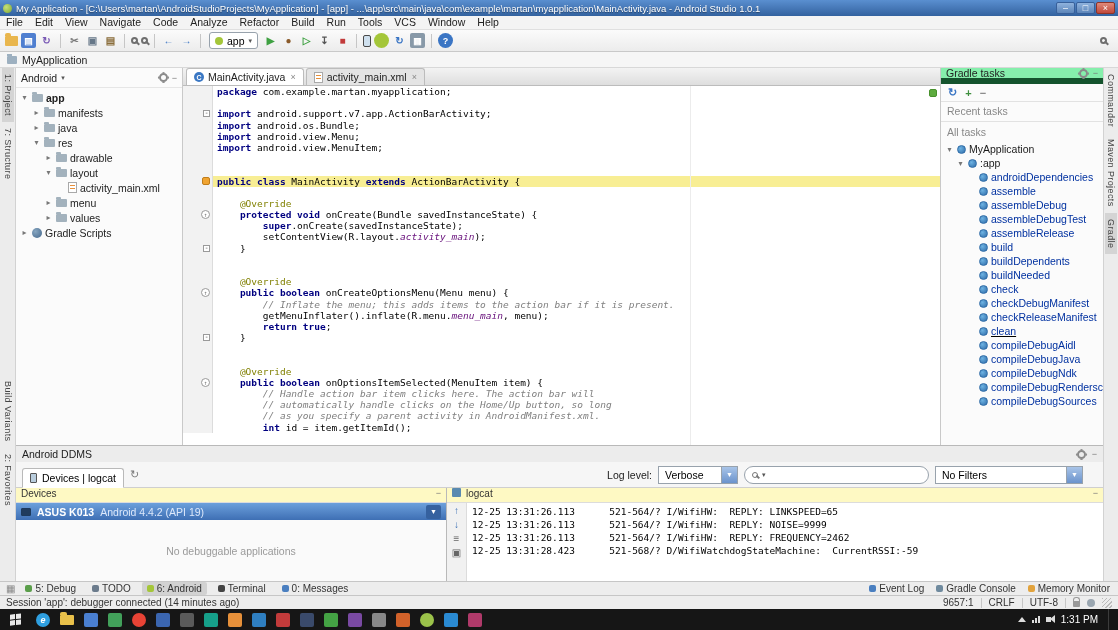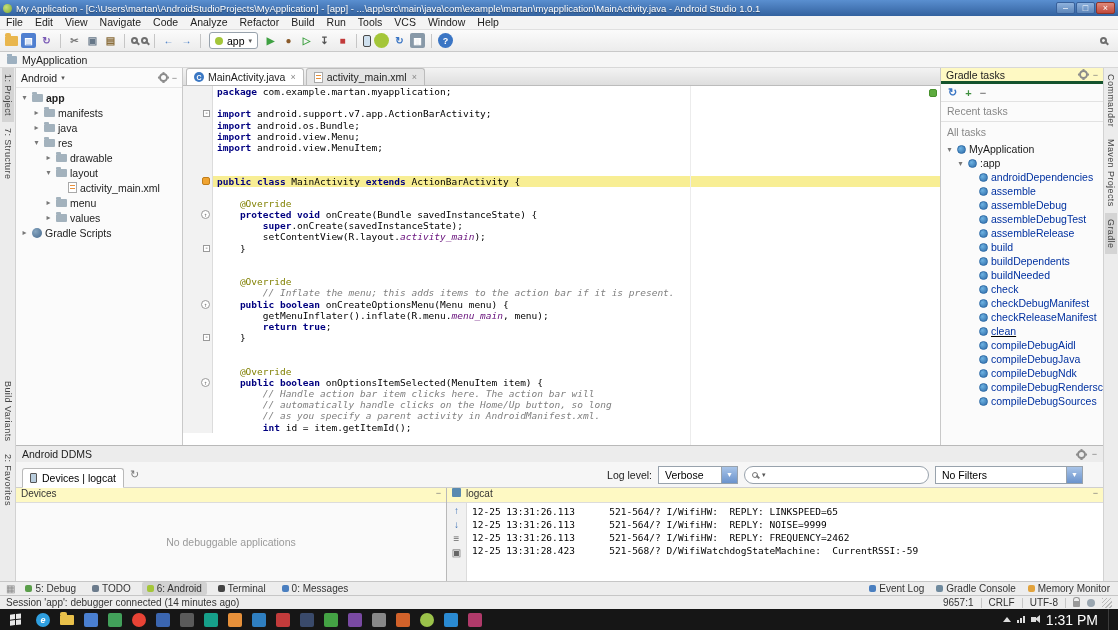--- a/index.html
+++ b/index.html
@@ -80,21 +80,21 @@
   .tk-f{color:#660e7a;font-style:italic}
   .tk-p{color:#000}
   .mk-fold{width:7px;height:7px;border:1px solid #9a9a9a;background:#fff;font-size:7px;line-height:5px;text-align:center;color:#555}
   .mk-fold::before{content:"-"}
   .mk-override{width:9px;height:9px;border:1px solid #999;border-radius:50%;color:#777;font-size:6px;line-height:7px;text-align:center;background:#fff}
   .mk-override::before{content:"↑"}
   .mk-bookmark{width:8px;height:8px;background:#f0a431;border:1px solid #c07d1a;border-radius:2px}
 
   
   .gradle-panel{width:163px;flex:0 0 163px;border-left:1px solid #c9c9c9;background:#fbfbfb;display:flex;flex-direction:column;font-size:10.5px}
-  .gp-header{height:16px;flex:0 0 16px;background:#fef9c3;border-bottom:3px solid #14532d;display:flex;align-items:center;gap:5px;padding:0 5px;color:#222}
+  .gp-header{height:16px;flex:0 0 16px;background:#86efac;border-bottom:6px solid #14532d;display:flex;align-items:center;gap:5px;padding:0 5px;color:#222}
   .gp-header .t{flex:1}
   .gp-toolbar{height:18px;flex:0 0 18px;display:flex;align-items:center;gap:8px;padding:0 7px;border-bottom:1px solid #e2e2e2}
   .gp-ic{font-size:11px;font-weight:bold}
   .gp-label{color:#888;padding:3px 6px}
   .gp-div{height:1px;background:#e2e2e2;margin:1px 0}
   .gtree{flex:1;overflow:hidden;padding-top:1px}
   .gtree .tree-row{height:14px}
   .gi{width:9px;height:9px;border-radius:50%;background:radial-gradient(circle at 35% 35%,#6db2e2,#2f6ca8);border:1px solid #2f6ca8;flex:0 0 9px}
   .g-node{color:#1a1a1a}
   .g-task{color:#0031a0}
@@ -155,21 +155,21 @@
   .tb-app-ic{width:14px;height:14px;border-radius:2px;display:flex;align-items:center;justify-content:center;color:#fff;font-size:9px;font-weight:bold;font-style:italic}
   .tb-app-ic.circle{border-radius:50%}
   .tb-app-ic.folder{border-radius:1px;position:relative;height:10px}
   .tb-app-ic.folder::before{content:"";position:absolute;top:-3px;left:0;width:7px;height:3px;background:inherit;border-radius:2px 2px 0 0}
   .tray{margin-left:auto;display:flex;align-items:center;gap:6px;padding-right:3px}
   .tray-up{width:0;height:0;border-left:4px solid transparent;border-right:4px solid transparent;border-bottom:5px solid #ddd}
   .tray-net{display:flex;align-items:flex-end;gap:1px}
   .tray-net i{display:block;width:2px;background:#ddd}
   .tray-vol{width:5px;height:5px;background:#ddd;position:relative}
   .tray-vol::after{content:"";position:absolute;left:4px;top:-2px;border-top:4px solid transparent;border-bottom:4px solid transparent;border-right:5px solid #ddd}
-  .tray-time{color:#fff;font-size:14px;padding:0 4px}
+  .tray-time{color:#fff;font-size:10px;padding:0 4px}
   .show-desktop{width:5px;height:21px;border-left:1px solid #3c3c3c}
 </style>
 </head>
 <body>
 
 <div class="app">
 
   <div class="titlebar">
     <span class="as-ico"></span>
     <span class="wtitle">My Application - [C:\Users\martan\AndroidStudioProjects\MyApplication] - [app] - ...\app\src\main\java\com\example\martan\myapplication\MainActivity.java - Android Studio 1.0.1</span>
@@ -339,22 +339,22 @@
                 <div class="cl hl"><span class="gut"><span class="mk-bookmark"></span></span><span class="ctx"><span class="tk-k">public class</span><span class="tk-p"> MainActivity </span><span class="tk-k">extends</span><span class="tk-p"> ActionBarActivity {</span></span></div>
                 <div class="cl"><span class="gut"></span><span class="ctx"></span></div>
                 <div class="cl"><span class="gut"></span><span class="ctx"><span class="tk-a">    @Override</span></span></div>
                 <div class="cl"><span class="gut"><span class="mk-override"></span></span><span class="ctx"><span class="tk-k">    protected void</span><span class="tk-p"> onCreate(Bundle savedInstanceState) {</span></span></div>
                 <div class="cl"><span class="gut"></span><span class="ctx"><span class="tk-p">        </span><span class="tk-k">super</span><span class="tk-p">.onCreate(savedInstanceState);</span></span></div>
                 <div class="cl"><span class="gut"></span><span class="ctx"><span class="tk-p">        setContentView(R.layout.</span><span class="tk-f">activity_main</span><span class="tk-p">);</span></span></div>
                 <div class="cl"><span class="gut"><span class="mk-fold"></span></span><span class="ctx"><span class="tk-p">    }</span></span></div>
                 <div class="cl"><span class="gut"></span><span class="ctx"></span></div>
                 <div class="cl"><span class="gut"></span><span class="ctx"></span></div>
                 <div class="cl"><span class="gut"></span><span class="ctx"><span class="tk-a">    @Override</span></span></div>
+                <div class="cl"><span class="gut"><span class="mk-override"></span></span><span class="ctx"><span class="tk-k">    public boolean</span><span class="tk-p"> onCreateOptionsMenu(Menu menu) {</span></span></div>
                 <div class="cl"><span class="gut"></span><span class="ctx"><span class="tk-c">        // Inflate the menu; this adds items to the action bar if it is present.</span></span></div>
-                <div class="cl"><span class="gut"><span class="mk-override"></span></span><span class="ctx"><span class="tk-k">    public boolean</span><span class="tk-p"> onCreateOptionsMenu(Menu menu) {</span></span></div>
                 <div class="cl"><span class="gut"></span><span class="ctx"><span class="tk-p">        getMenuInflater().inflate(R.menu.</span><span class="tk-f">menu_main</span><span class="tk-p">, menu);</span></span></div>
                 <div class="cl"><span class="gut"></span><span class="ctx"><span class="tk-p">        </span><span class="tk-k">return true</span><span class="tk-p">;</span></span></div>
                 <div class="cl"><span class="gut"><span class="mk-fold"></span></span><span class="ctx"><span class="tk-p">    }</span></span></div>
                 <div class="cl"><span class="gut"></span><span class="ctx"></span></div>
                 <div class="cl"><span class="gut"></span><span class="ctx"></span></div>
                 <div class="cl"><span class="gut"></span><span class="ctx"><span class="tk-a">    @Override</span></span></div>
                 <div class="cl"><span class="gut"><span class="mk-override"></span></span><span class="ctx"><span class="tk-k">    public boolean</span><span class="tk-p"> onOptionsItemSelected(MenuItem item) {</span></span></div>
                 <div class="cl"><span class="gut"></span><span class="ctx"><span class="tk-c">        // Handle action bar item clicks here. The action bar will</span></span></div>
                 <div class="cl"><span class="gut"></span><span class="ctx"><span class="tk-c">        // automatically handle clicks on the Home/Up button, so long</span></span></div>
                 <div class="cl"><span class="gut"></span><span class="ctx"><span class="tk-c">        // as you specify a parent activity in AndroidManifest.xml.</span></span></div>
@@ -505,20 +505,26 @@
           <div class="combo" style="width:148px;margin-right:14px">
             <span class="val">No Filters</span>
             <span class="arr">▼</span>
           </div>
         </div>
         <div class="ddms-content">
           <div class="devices-pane">
             <div class="pane-header">
               <span class="t">Devices</span>
               <span class="mini-glyph">−</span>
+            </div>
+            <div class="device-row">
+              <span class="ic-tablet"></span>
+              <span class="device-name">ASUS K013</span>
+              <span class="device-detail">Android 4.4.2 (API 19)</span>
+              <span class="device-caret">▼</span>
             </div>
             <div class="devices-empty">No debuggable applications</div>
           </div>
           <div class="logcat-pane">
             <div class="pane-header">
               <span class="ic-logtag"></span>
               <span class="t">logcat</span>
               <span class="mini-glyph">−</span>
             </div>
             <div class="logcat-body">

